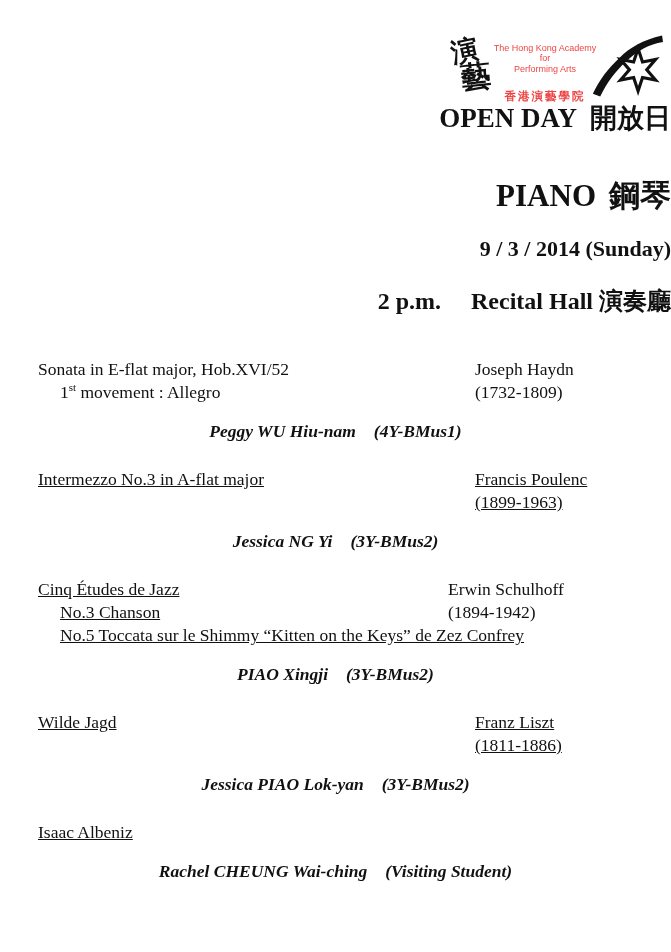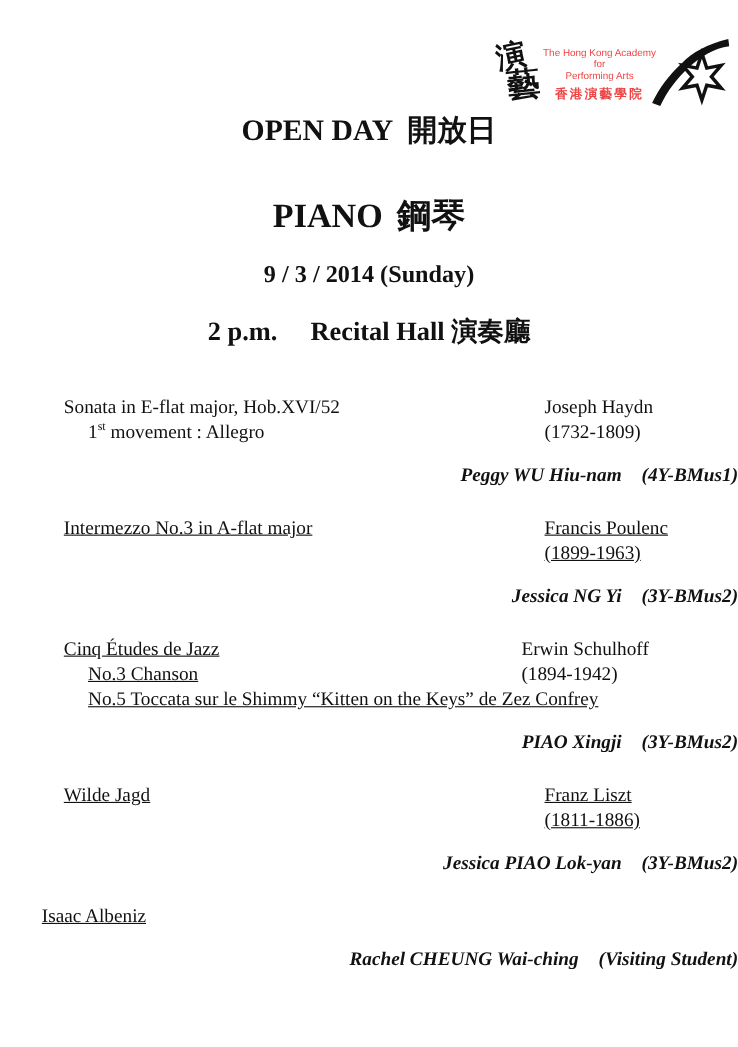--- a/index.html
+++ b/index.html
@@ -43,36 +43,36 @@
   .logo-textblock {
     flex: 0 0 auto;
     width: 104px;
     padding-top: 10px;
     text-align: center;
     font-family: "Liberation Sans", sans-serif;
     color: #ef4444;
     line-height: 1.15;
   }
   .logo-textblock .en { font-size: 9px; }
-  .logo-textblock .zh { font-size: 11.5px; font-weight: bold; letter-spacing: 2px; margin-top: 6px; white-space: nowrap; }
+  .logo-textblock .zh { font-size: 11.5px; font-weight: bold; letter-spacing: 2px; margin-top: 16px; white-space: nowrap; }
   .logo-star { flex: 0 0 auto; margin-left: -6px; }
   
-  .h-center { text-align: center; font-weight: bold; margin: 0; }
+  .h-center { text-align: right; font-weight: bold; margin: 0; }
   .h1 { padding-top: 100px; font-size: 27px; }
   .h2 { margin-top: 39px; font-size: 31px; }
   .h3 { margin-top: 19px; font-size: 22px; }
   .h4 { margin-top: 23px; font-size: 24px; }
   .gap-md { display:inline-block; width: 13px; }
   .gap-lg { display:inline-block; width: 30px; }
   
   .program { margin-top: 41px; font-size: 17.5px; line-height: 23px; }
   .entry { display: flex; padding-left: 38px; }
-  .entry + .performer { margin-top: 16px; text-align: right; }
+  .entry + .performer { margin-top: 16px; }
   .performer + .entry { margin-top: 25px; text-decoration: underline; }
-  .entry-left { width: 437px; flex: 0 0 auto; margin-left: 20px; }
+  .entry-left { width: 437px; flex: 0 0 auto; }
   .entry-right { flex: 1 1 auto; }
   .subline { padding-left: 22px; }
   sup.ord { font-size: 11px; line-height: 0; }
   .performer {
     text-align: center;
     font-weight: bold;
     font-style: italic;
   }
   .performer .pgap { display:inline-block; width: 18px; }
 </style>
@@ -132,21 +132,21 @@
       </div>
     </div>
     <div class="performer"><span>Jessica NG Yi</span><span class="pgap"></span><span>(3Y-BMus2)</span></div>
 
     <div class="entry">
       <div class="entry-left" style="width:100%;">
         <div>Cinq Études de Jazz</div>
         <div class="subline">No.3 Chanson</div>
         <div class="subline">No.5 Toccata sur le Shimmy “Kitten on the Keys” de Zez Confrey</div>
       </div>
-      <div class="entry-right" style="position:absolute; left:474px;">
+      <div class="entry-right" style="position:absolute; left:448px;">
         <div>Erwin Schulhoff</div>
         <div>(1894-1942)</div>
       </div>
     </div>
     <div class="performer"><span>PIAO Xingji</span><span class="pgap"></span><span>(3Y-BMus2)</span></div>
 
     <div class="entry">
       <div class="entry-left">
         <div>Wilde Jagd</div>
       </div>

